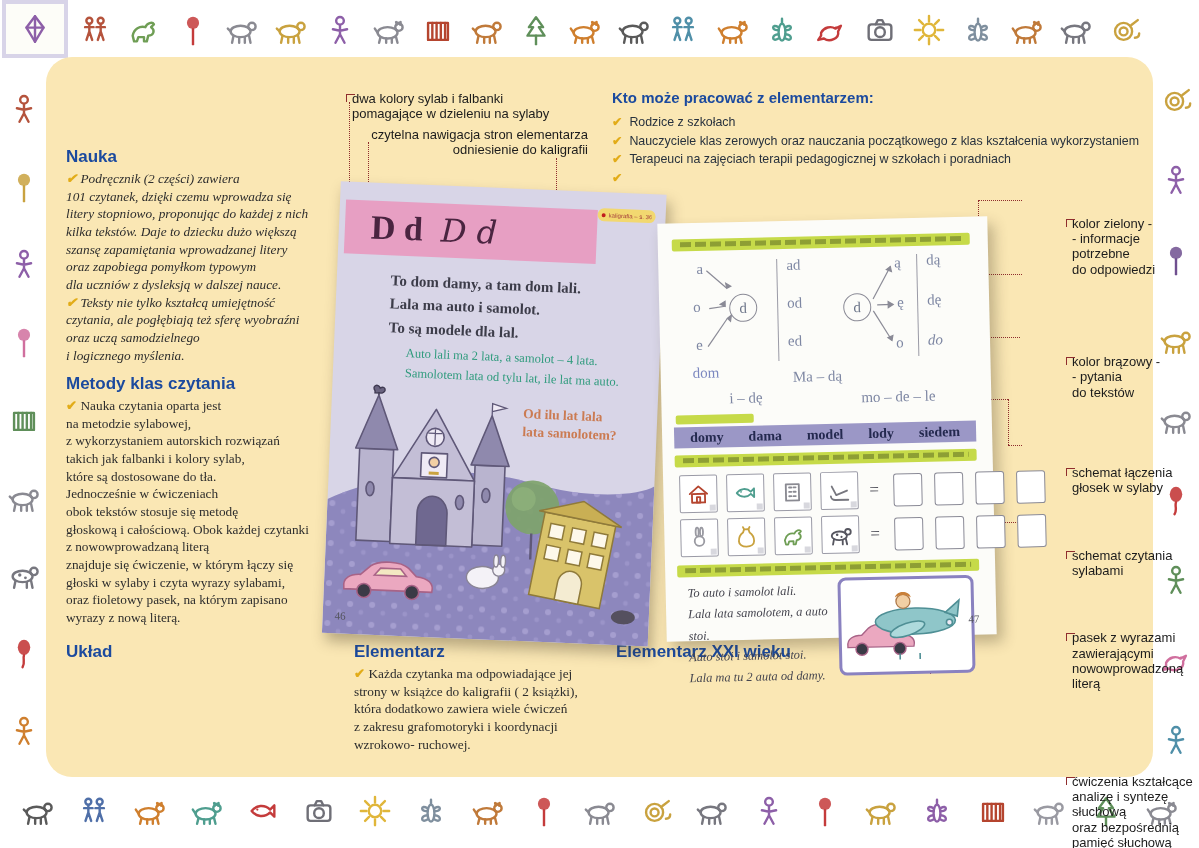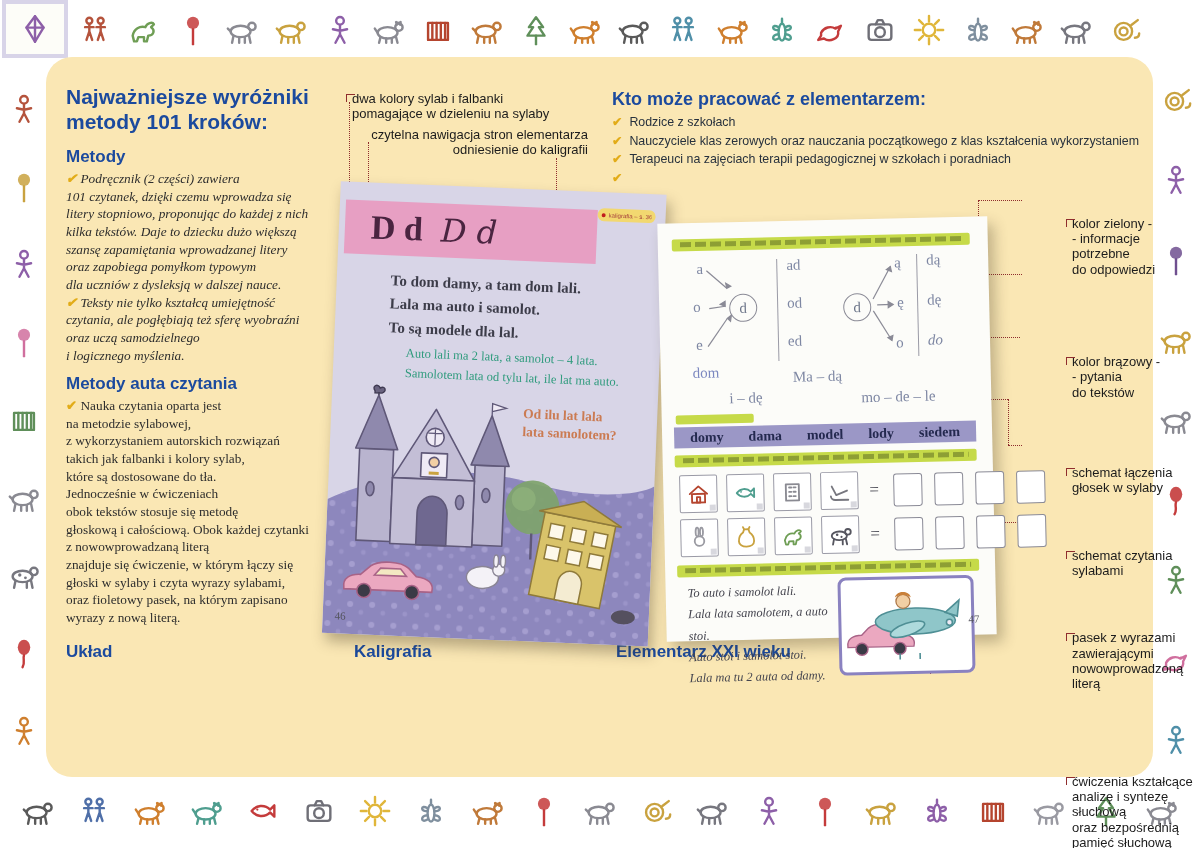--- a/index.html
+++ b/index.html
@@ -498,65 +498,71 @@
       </div>
       <div class="doodle-wrap" style="color: rgb(79, 143, 168);">
         <svg class="doodle" viewBox="0 0 24 24">
           <use href="#sym-person"></use>
         </svg>
       </div>
     </div>
 
   <div id="panel">
 
-    <h1 class="title abs pre" style="left:20px;top:28px;width:300px;">Najważniejsze wyróżniki
-metody 101 kroków:</h1>
-
-    <div class="sec-head abs" style="left:20px;top:90px;">Metody</div>
+
+    <div class="sec-head abs" style="left:20px;top:90px;">Nauka</div>
     <div class="body-text abs" style="left:20px;top:113px;width:300px;font-style:italic;">
       <span class="check">✔</span>
       <span class="pre">Podręcznik (2 części) zawiera
 101 czytanek,  dzięki czemu wprowadza się
 litery stopniowo, proponując do każdej z nich
 kilka tekstów. Daje to dziecku dużo większą
 szansę zapamiętania wprowadzanej litery
 oraz zapobiega pomyłkom typowym
 dla uczniów z dysleksją w dalszej nauce.</span>
       <br><span class="check">✔</span>
       <span class="pre">Teksty nie tylko kształcą umiejętność
 czytania, ale pogłębiają też sferę wyobraźni
 oraz uczą samodzielnego
 i logicznego myślenia.</span>
     </div>
 
-    <div class="sec-head abs" style="left:20px;top:317px;">Metody auta czytania</div>
+    <div class="sec-head abs" style="left:20px;top:317px;">Metody klas czytania</div>
     <div class="body-text abs" style="left:20px;top:340px;width:305px;">
       <span class="check">✔</span>
       <span class="pre">Nauka czytania oparta jest
 na metodzie sylabowej,
 z wykorzystaniem autorskich rozwiązań
 takich jak falbanki i kolory sylab,
 które są dostosowane do tła.
 Jednocześnie w ćwiczeniach
 obok tekstów stosuje się metodę
 głoskową i całościową. Obok każdej czytanki
 z nowowprowadzaną literą
 znajduje się ćwiczenie, w którym łączy się
 głoski w sylaby i czyta wyrazy sylabami,
 oraz fioletowy pasek, na którym zapisano
 wyrazy z nową literą.</span>
     </div>
 
     <div class="sec-head abs" style="left:20px;top:585px;">Układ</div>
 
-    <div class="sec-head abs" style="left:308px;top:585px;">Kaligrafia</div>
+    <div class="sec-head abs" style="left:308px;top:585px;">Elementarz</div>
+    <div class="body-text abs" style="left:308px;top:608px;width:268px;">
+      <span class="check">✔</span>
+      <span class="pre">Każda czytanka ma odpowiadające jej
+strony w książce do kaligrafii ( 2 książki),
+która dodatkowo zawiera wiele ćwiczeń
+z zakresu grafomotoryki i koordynacji
+wzrokowo- ruchowej.</span>
+    </div>
 
     <div class="sec-head abs" style="left:570px;top:585px;">Elementarz XXI wieku</div>
 
-    <div class="sec-head abs" style="left:566px;top:32px;font-size:18px;">Kto może pracować z elementarzem:</div>
+    <div class="sec-head abs" style="left:566px;top:32px;font-size:15px;">Kto może pracować z elementarzem:</div>
     <div class="abs" style="left:566px;top:56px;width:540px;">
       <div class="who-item">
           <span class="check">✔</span>
           <span>Rodzice z szkołach</span>
         </div>
       <div class="who-item">
           <span class="check">✔</span>
           <span>Nauczyciele klas zerowych oraz nauczania początkowego z klas kształcenia wykorzystaniem</span>
         </div>
       <div class="who-item">

